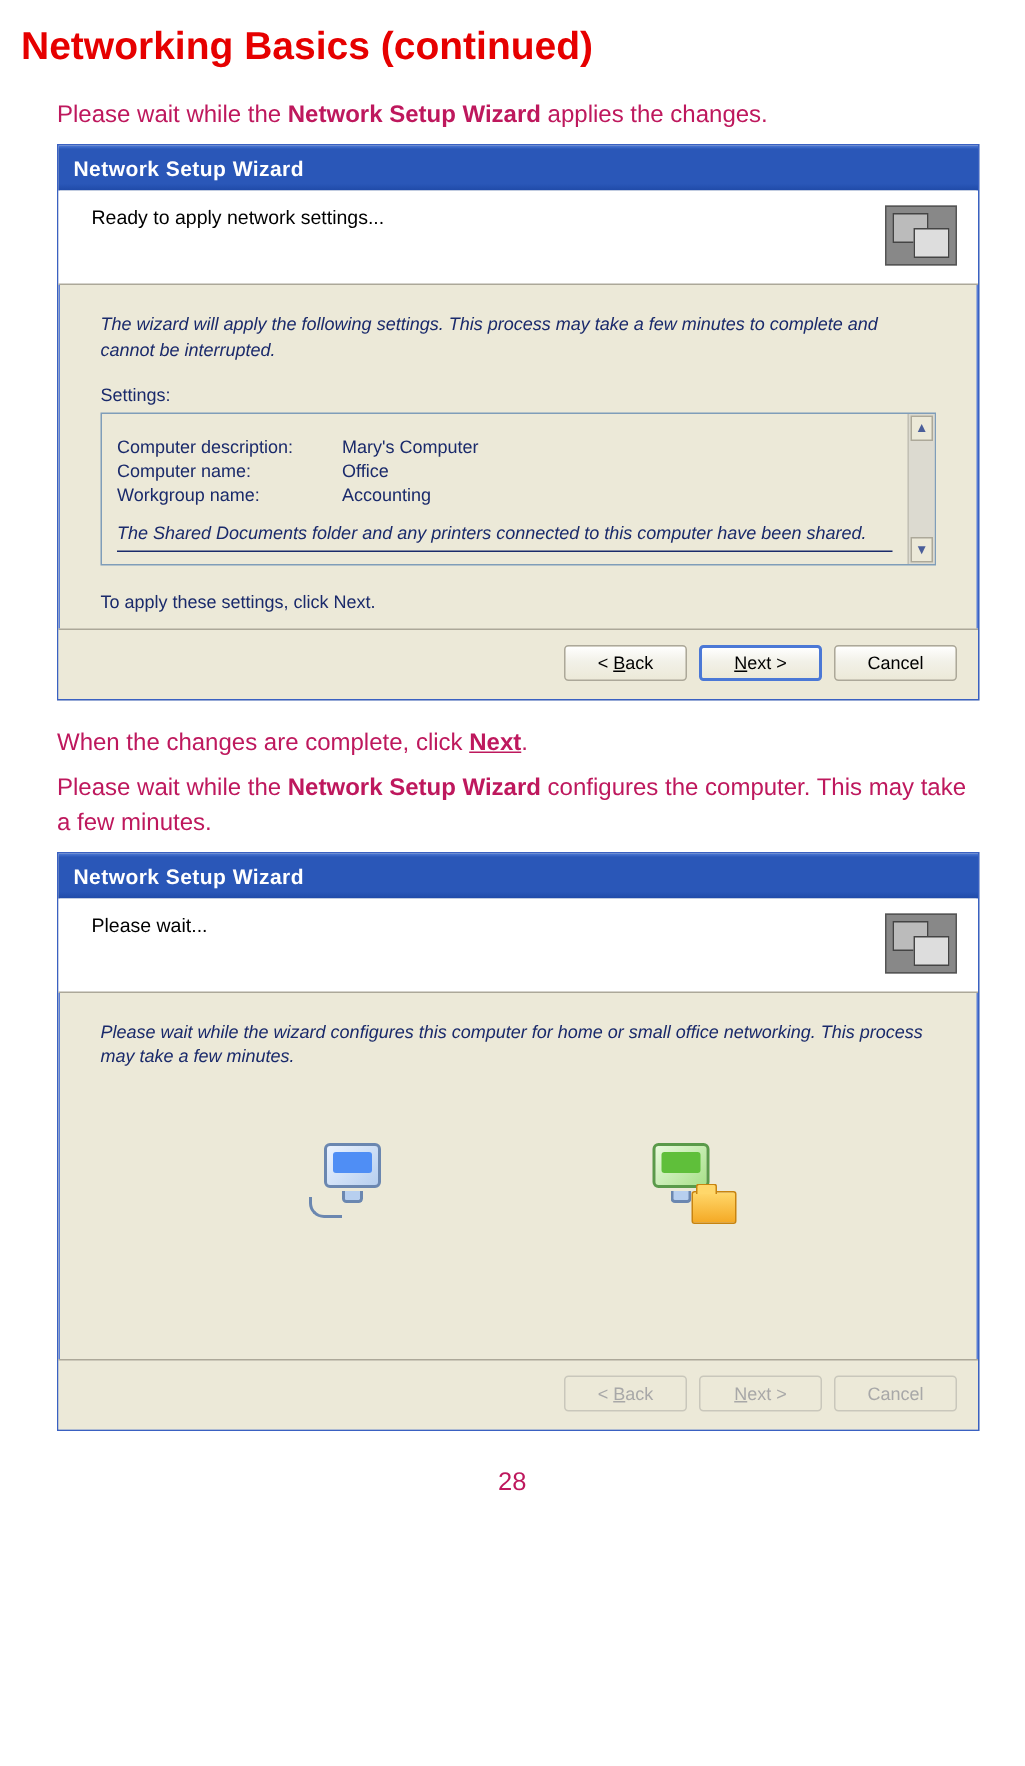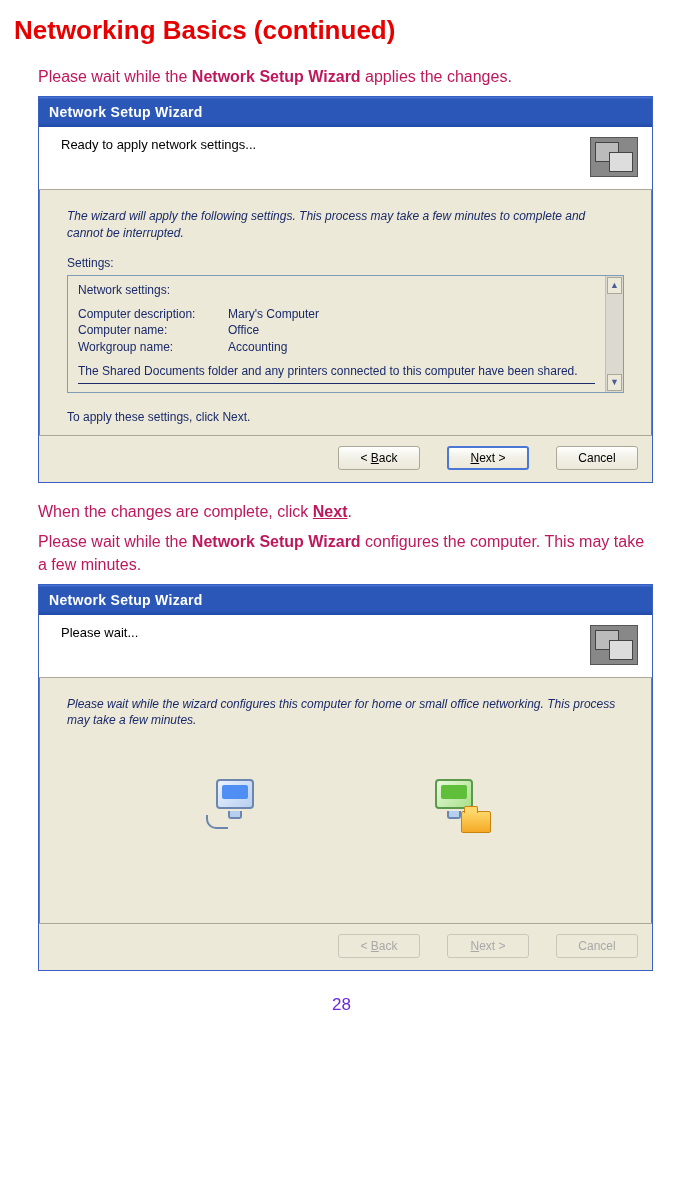--- a/index.html
+++ b/index.html
@@ -100,21 +100,21 @@
   }
   .settings-inner {
     flex: 1;
     padding: 6px 10px 8px 10px;
     color: #1a2a6b;
     font-size: 12px;
     line-height: 1.35;
   }
   .settings-row { display: flex; }
   .settings-row .k { width: 150px; }
-  .settings-note { margin-top: 8px; margin-bottom: 0; }
+  .settings-note { margin-top: 8px; margin-bottom: 0; font-style: italic; }
   .settings-hr { border: none; border-top: 1px solid #1a2a6b; margin: 4px 0 0 0; }
 
   .scrollbar {
     width: 18px;
     background: #dcdad0;
     position: relative;
     border-left: 1px solid #c2c0b4;
   }
   .sb-btn {
     position: absolute;
@@ -129,21 +129,21 @@
     color: #4a5e9a;
   }
   .sb-up { top: 1px; }
   .sb-down { bottom: 1px; }
 
   .button-row {
     border-top: 1px solid #aca899;
     padding: 10px 14px 12px 14px;
     display: flex;
     justify-content: flex-end;
-    gap: 27px;
+    gap: 8px;
     background: #ece9d8;
   }
   .win-btn {
     min-width: 82px;
     height: 24px;
     background: linear-gradient(to bottom, #fff, #f2f1e8 45%, #ece9d8);
     border: 1px solid #aca899;
     border-radius: 3px;
     font-family: Tahoma, Arial, sans-serif;
     font-size: 12px;
@@ -219,21 +219,21 @@
     background: #ffd76a;
     border: 1px solid #c88410;
     border-bottom: none;
     border-radius: 2px 2px 0 0;
   }
   .green-pc .monitor::after { background: #5fbf3a; }
   .green-pc .monitor { border-color: #5a9a4a; background: linear-gradient(135deg,#e8f9dc,#a8e08a); }
 
   .page-num {
     text-align: center;
-    color: #6d28d9;
+    color: #be185d;
     font-size: 17px;
     margin-top: 24px;
   }
   .sp { height: 8px; }
 </style>
 </head>
 <body>
 
 <h1 class="page-title">Networking Basics (continued)</h1>
 
@@ -248,21 +248,20 @@
   <div class="header-strip">
     <span class="header-text">Ready to apply network settings...</span>
     <div class="header-icon"></div>
   </div>
   <div class="dialog-body">
     <div class="dialog-para">The wizard will apply the following settings. This process may take a few minutes to complete and cannot be interrupted.</div>
     <div class="settings-label">Settings:</div>
 
     <div class="settings-box">
       <div class="settings-inner">
-        <div>Network settings:</div>
         <div class="sp"></div>
         <div class="settings-row">
           <span class="k">Computer description:</span>
           <span>Mary's Computer</span>
         </div>
         <div class="settings-row">
           <span class="k">Computer name:</span>
           <span>Office</span>
         </div>
         <div class="settings-row">

